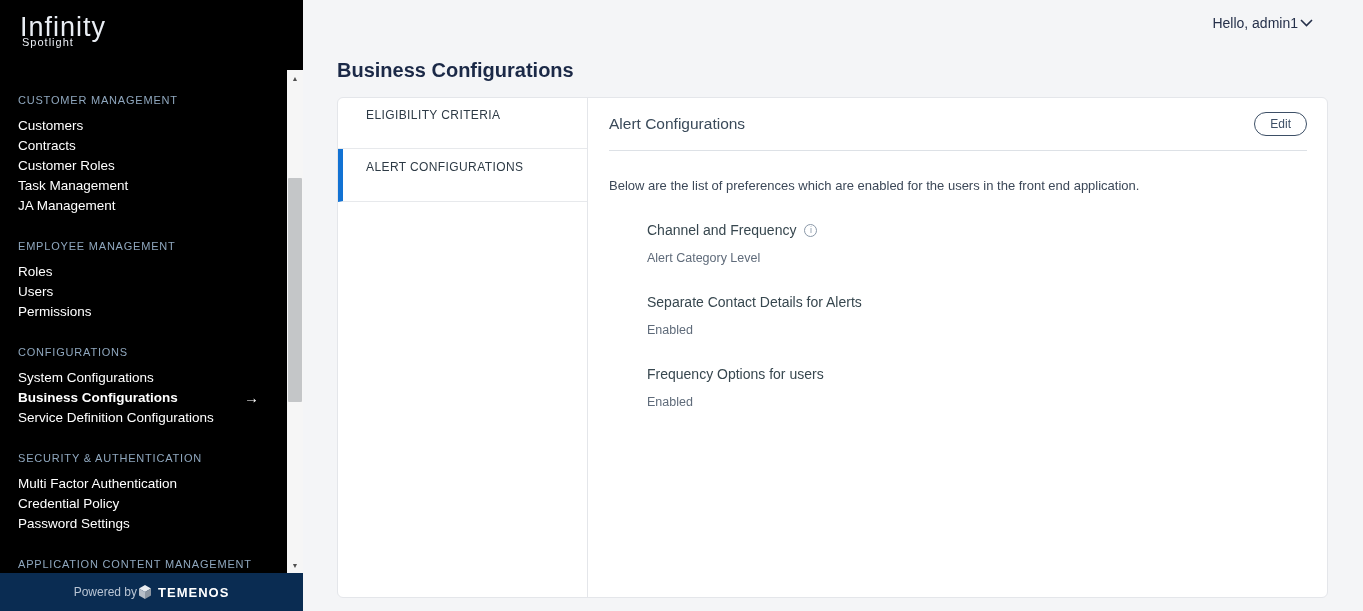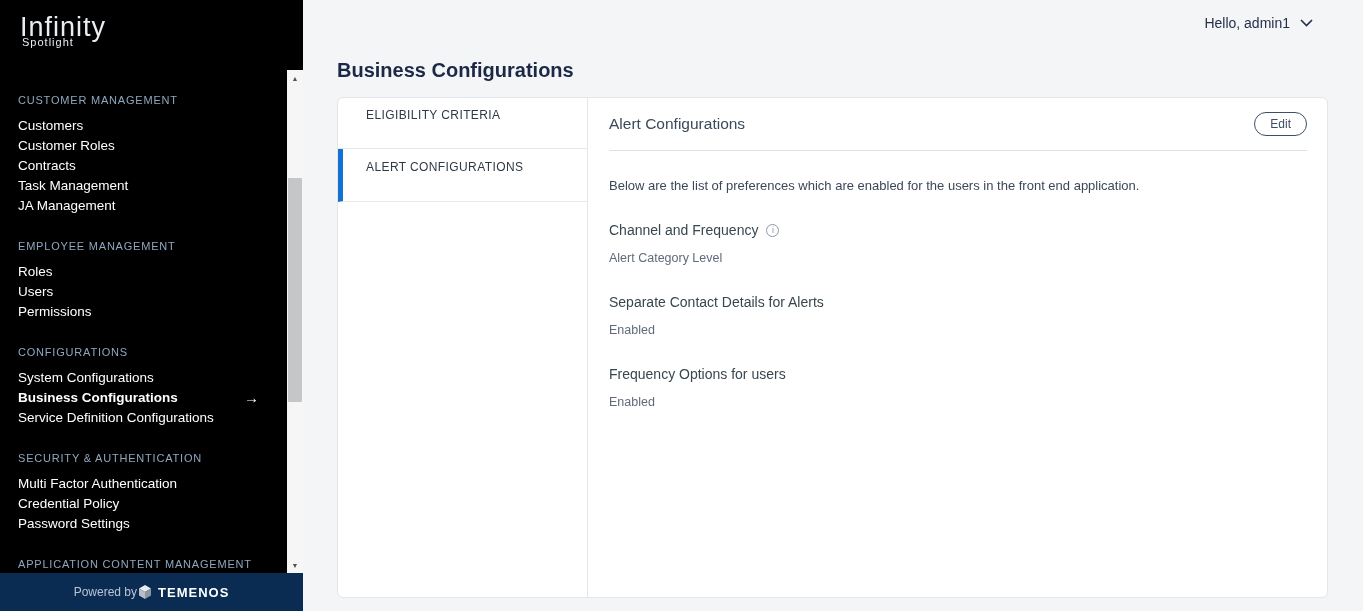--- a/index.html
+++ b/index.html
@@ -84,21 +84,21 @@
   }
   .temenos-cube { display:block; }
 
   
   .main { flex:1; display:flex; flex-direction:column; padding:0 35px 0 34px; }
   .top-row {
     height:35px; display:flex; justify-content:flex-end; align-items:center;
     padding:10px 15px 0 0;
   }
   .user-menu {
-    display:flex; align-items:center; gap:10px;
+    display:flex; align-items:center; gap:2px;
     font-size:14px; color:#25304a; cursor:pointer;
   }
   .page-title {
     margin-top:24px;
     font-size:20px; font-weight:bold; color:#1b2947;
   }
 
   .card {
     margin-top:15px;
     height:501px;
@@ -145,21 +145,21 @@
     background:#ffffff;
     font-family:"Liberation Sans", sans-serif;
     font-size:12px; color:#3d4f66;
     padding:0 15px;
     cursor:pointer;
   }
   .panel-desc {
     margin-top:27px;
     font-size:13px; color:#3c4858;
   }
-  .field { margin-top:29px; }
+  .field { margin-top:29px;margin-left:38px; }
   .field-label {
     font-size:14px; color:#37474f;
     display:flex; align-items:center; gap:8px;
   }
   .info-icon {
     width:13px; height:13px;
     border:1px solid #8a98a8; border-radius:50%;
     display:inline-flex; align-items:center; justify-content:center;
     font-size:9px; color:#8a98a8; font-style:normal;
     cursor:pointer;
@@ -175,22 +175,22 @@
 
 <div class="sidebar">
   <div class="logo">
     <div class="logo-line1">Infinity</div>
     <div class="logo-line2">Spotlight</div>
   </div>
 
   <div class="nav">
     <div class="nav-section-title">CUSTOMER MANAGEMENT</div>
     <div class="nav-item">Customers</div>
+    <div class="nav-item">Contracts</div>
     <div class="nav-item">Customer Roles</div>
-    <div class="nav-item">Contracts</div>
     <div class="nav-item">Task Management</div>
     <div class="nav-item">JA Management</div>
 
     <div class="nav-section-title">EMPLOYEE MANAGEMENT</div>
     <div class="nav-item">Roles</div>
     <div class="nav-item">Users</div>
     <div class="nav-item">Permissions</div>
 
     <div class="nav-section-title">CONFIGURATIONS</div>
     <div class="nav-item">System Configurations</div>

